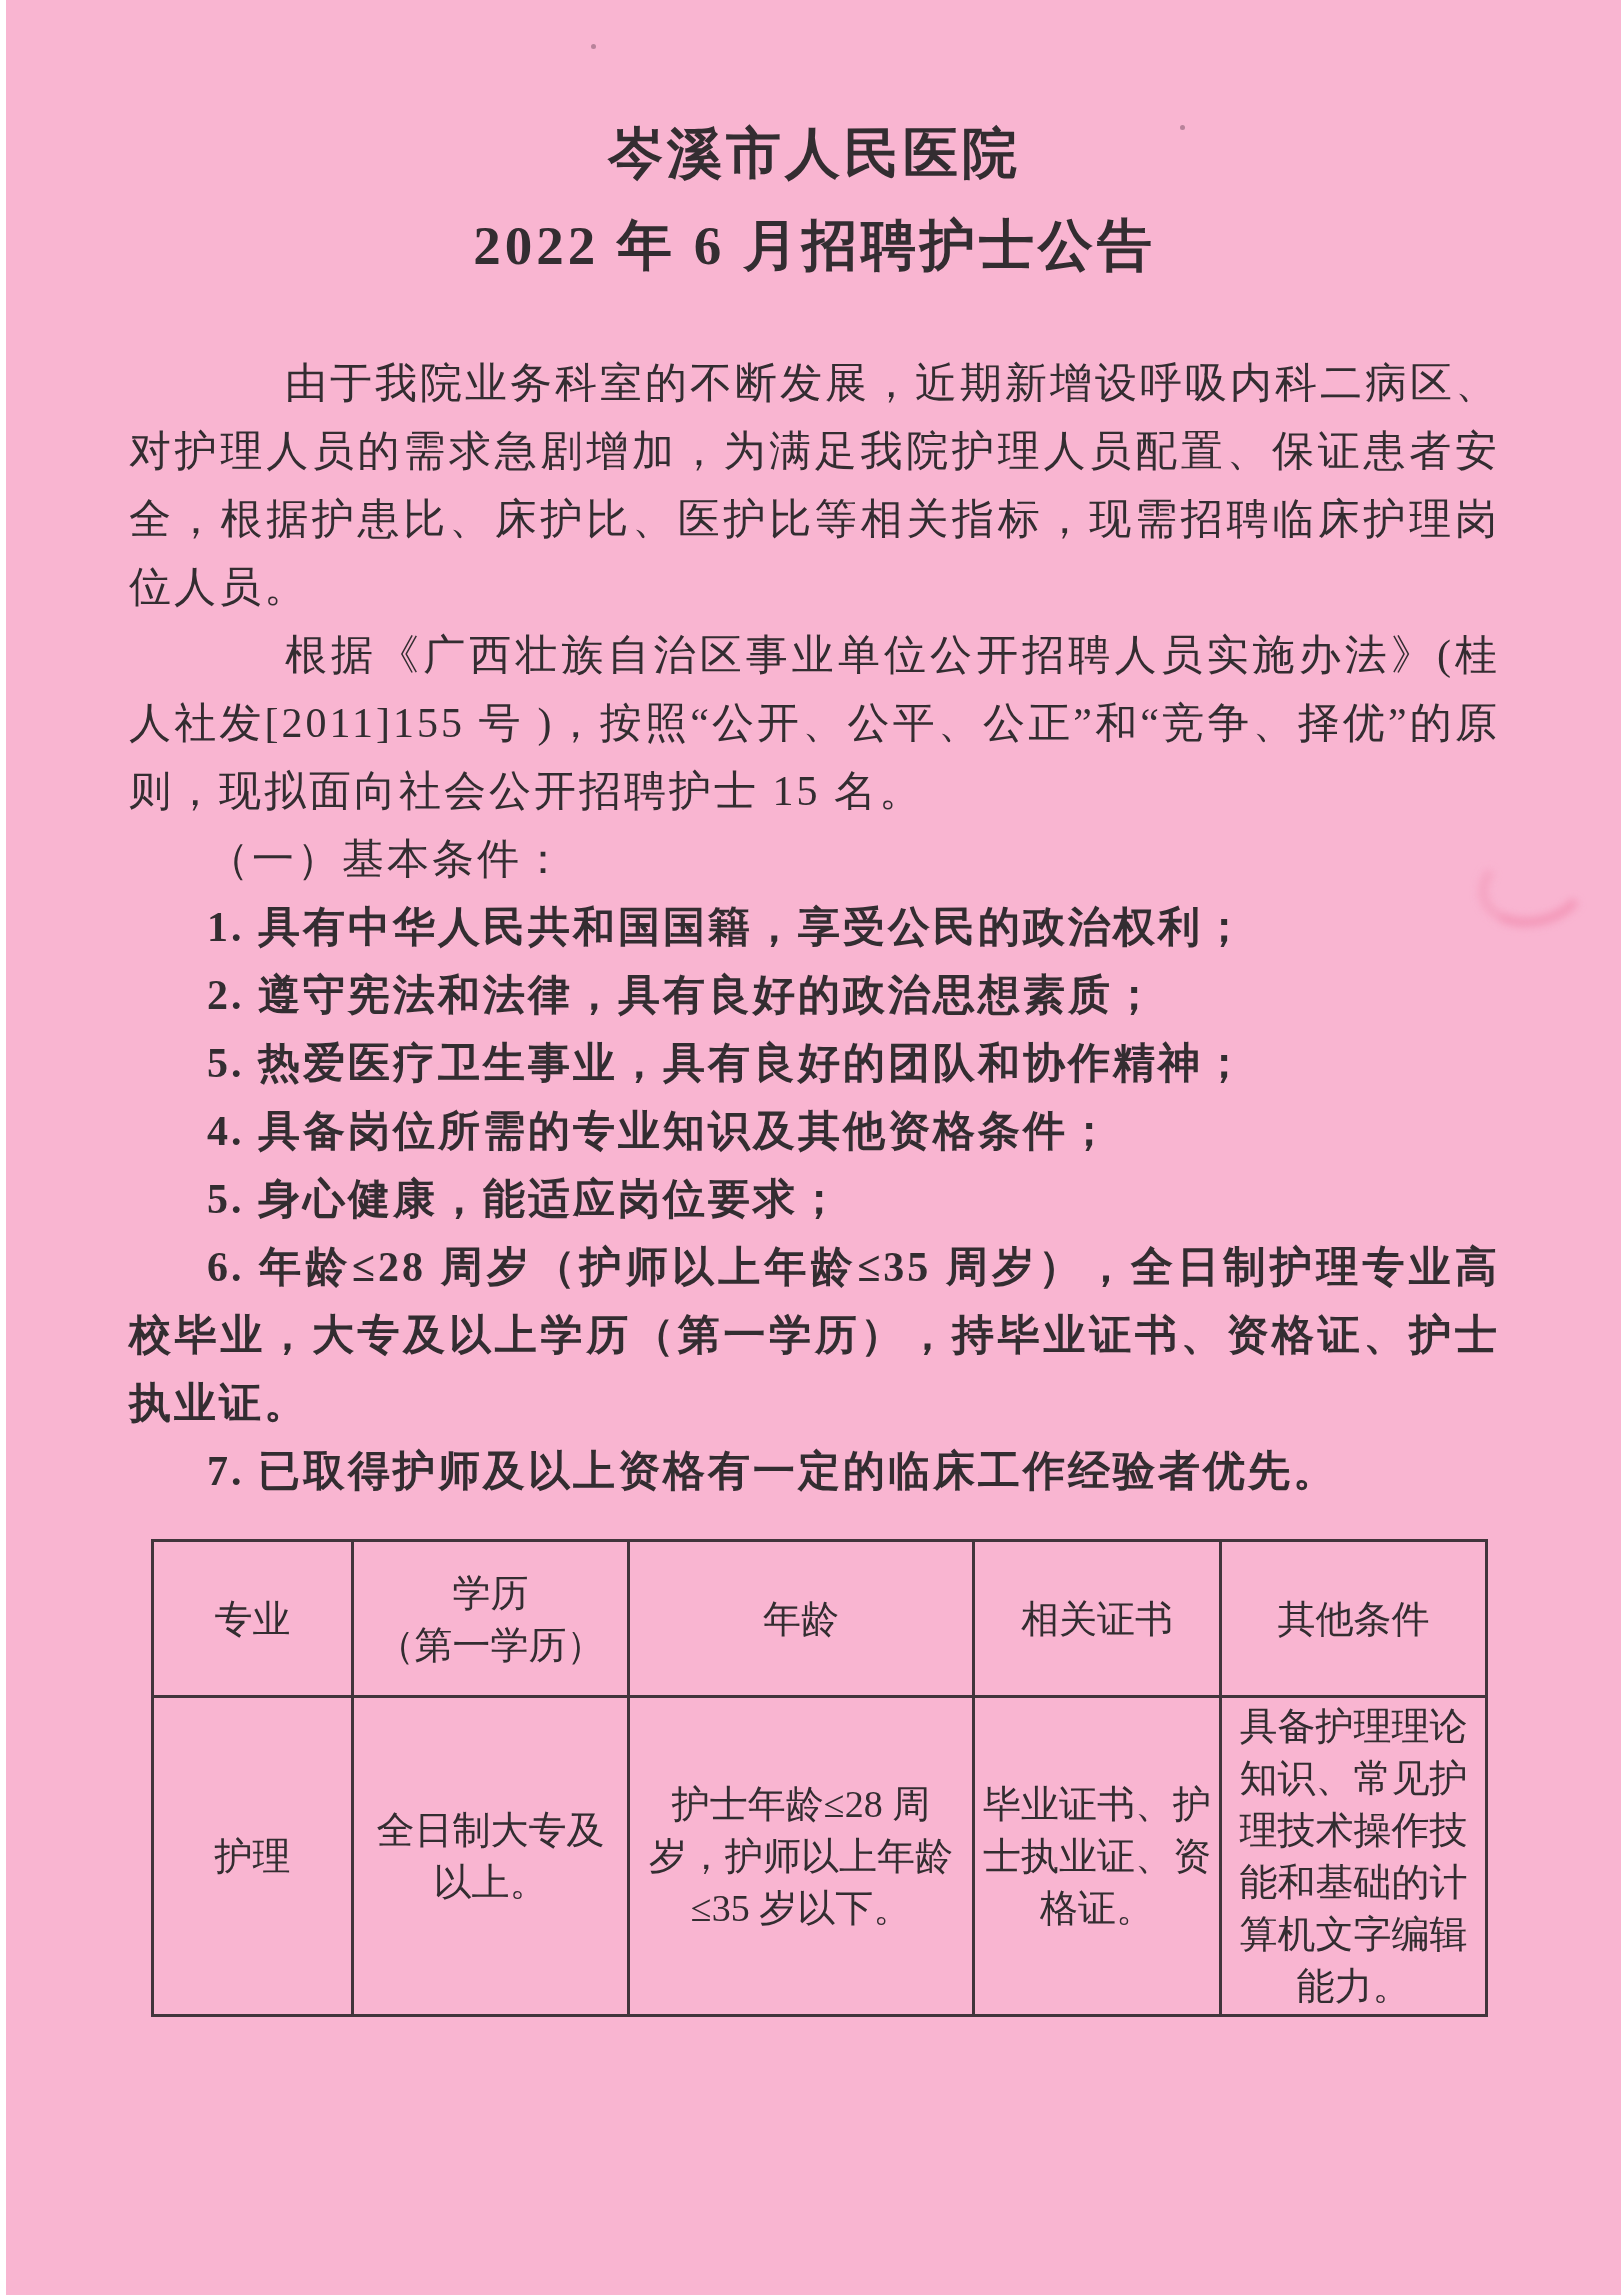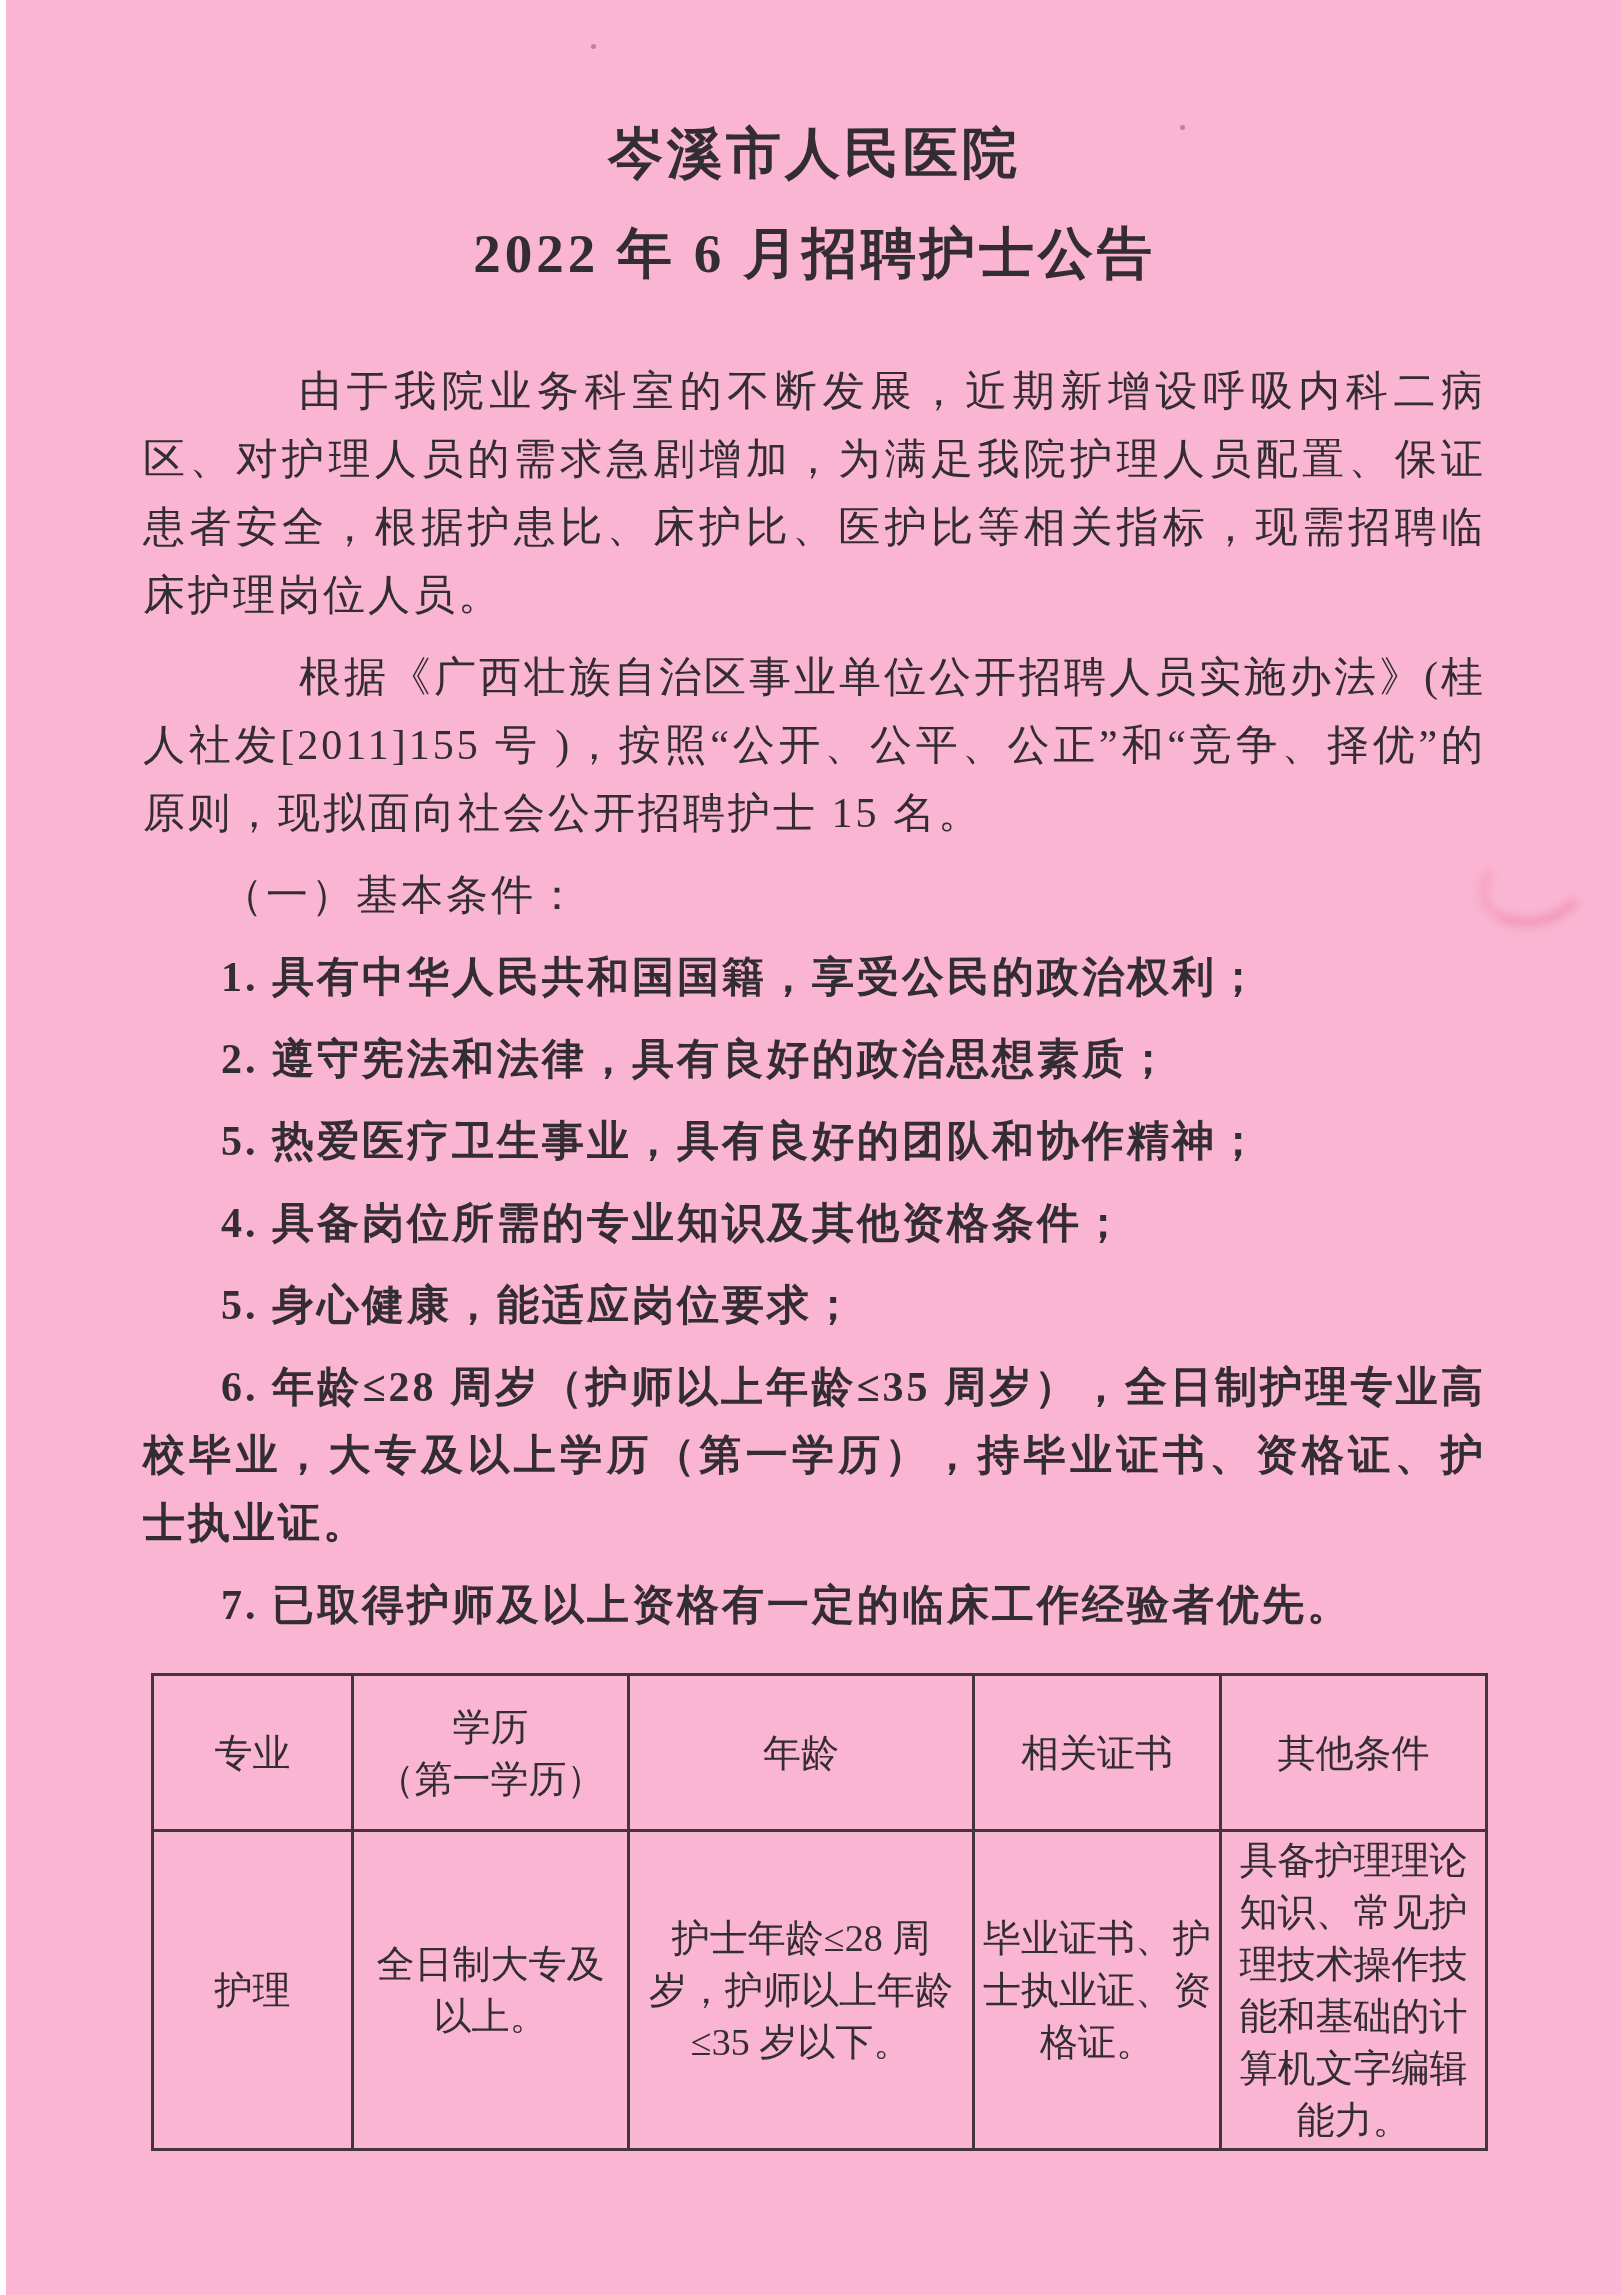--- a/index.html
+++ b/index.html
@@ -30,22 +30,22 @@
   }
   .title1, .title2 {
     text-align: center;
     font-weight: bold;
     font-size: 55px;
     line-height: 78px;
     letter-spacing: 4px;
     text-align-last: center;
   }
   .title1 { padding-top: 115px; }
-  .title2 { margin-top: 22px; }
-  p { margin: 14px; }
+  .title2 { margin-top: 14px; }
+  p { margin: 0; }
   .para { text-indent: 156px; margin-top: 0; }
   .para.first { margin-top: 64px; }
   .section-heading {
     font-weight: bold;
     text-indent: 78px;
   }
   .sub-heading { text-indent: 78px; }
   .item { text-indent: 78px; font-weight: bold; }
   table.recruit {
     margin-top: 34px;

